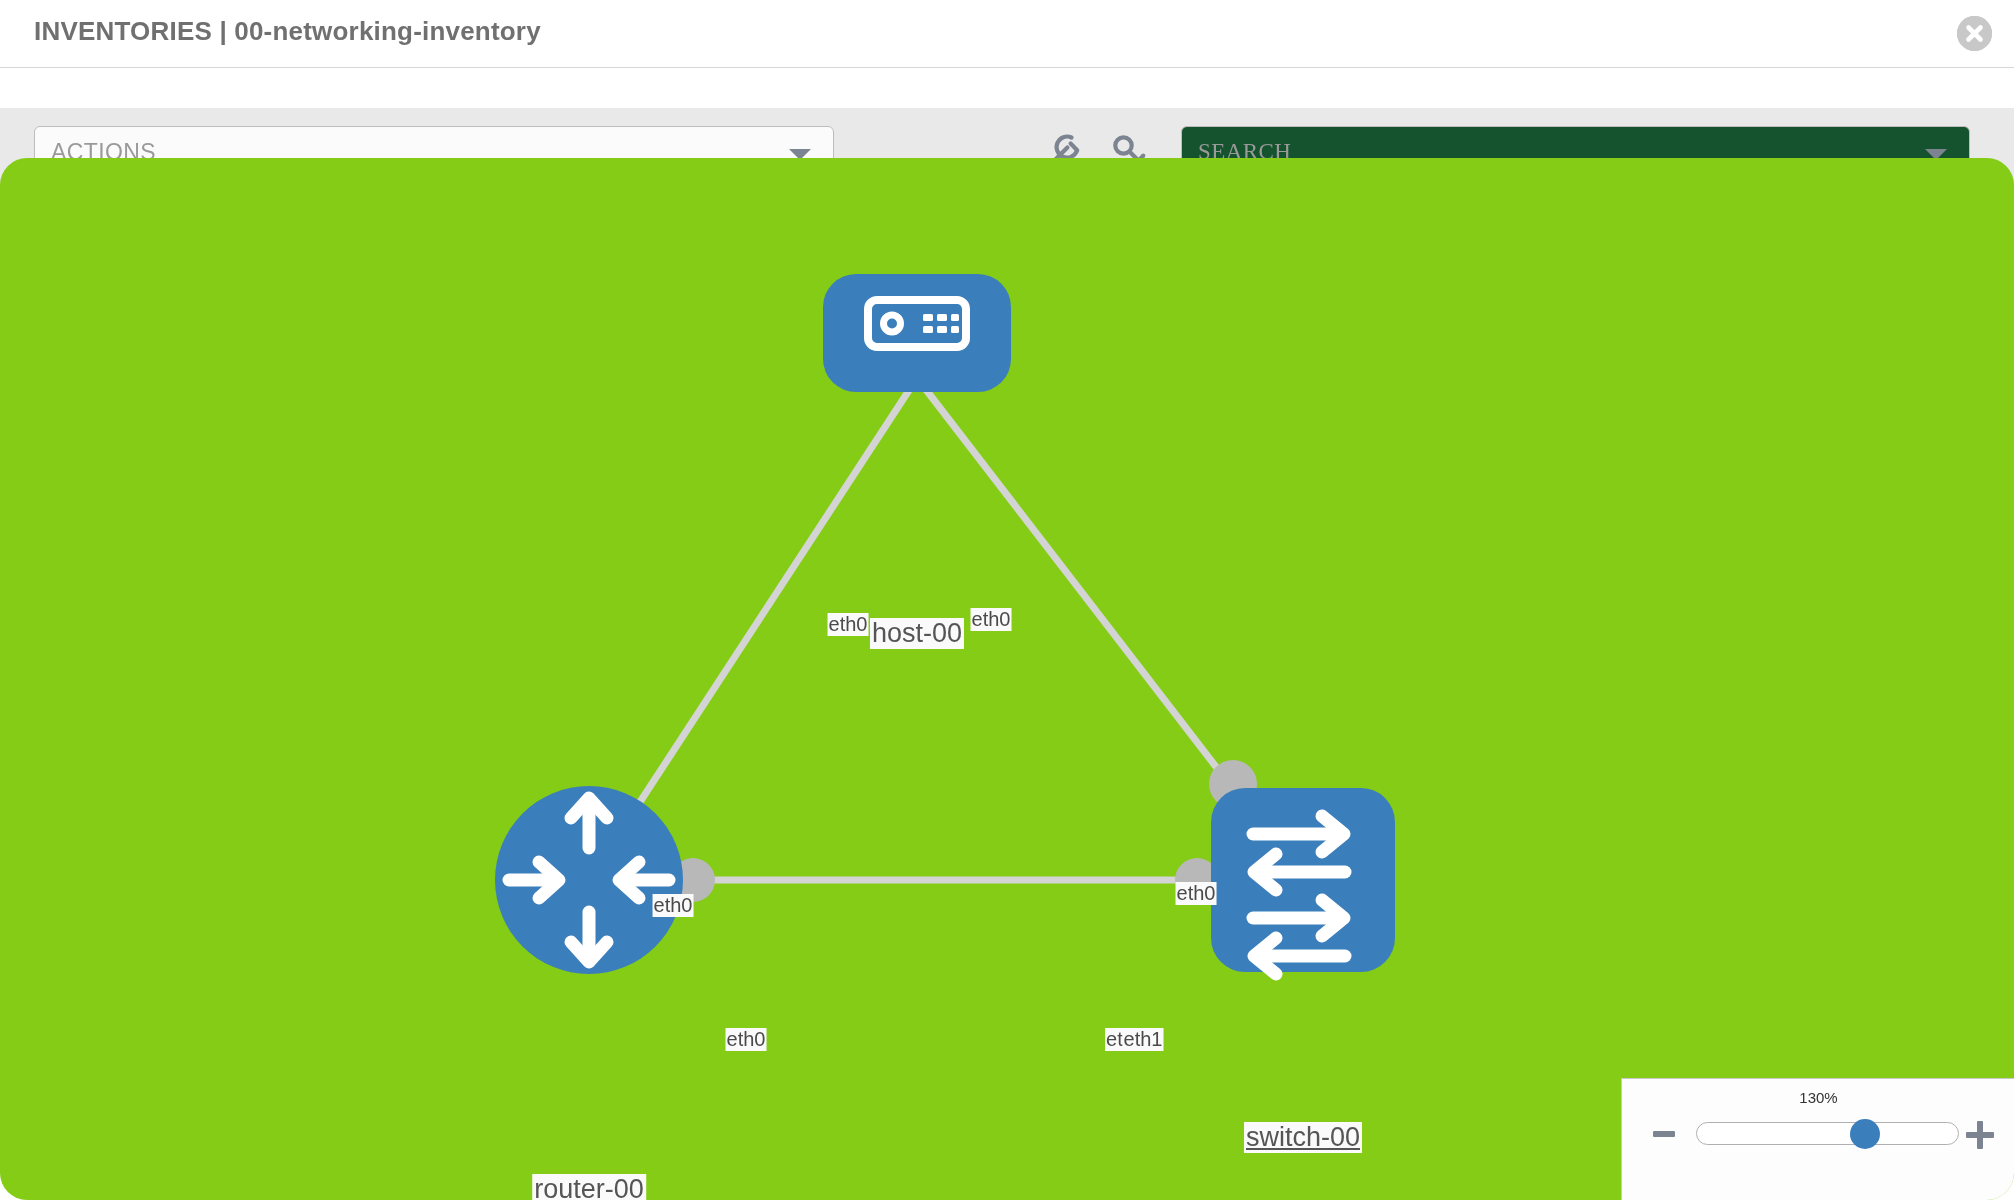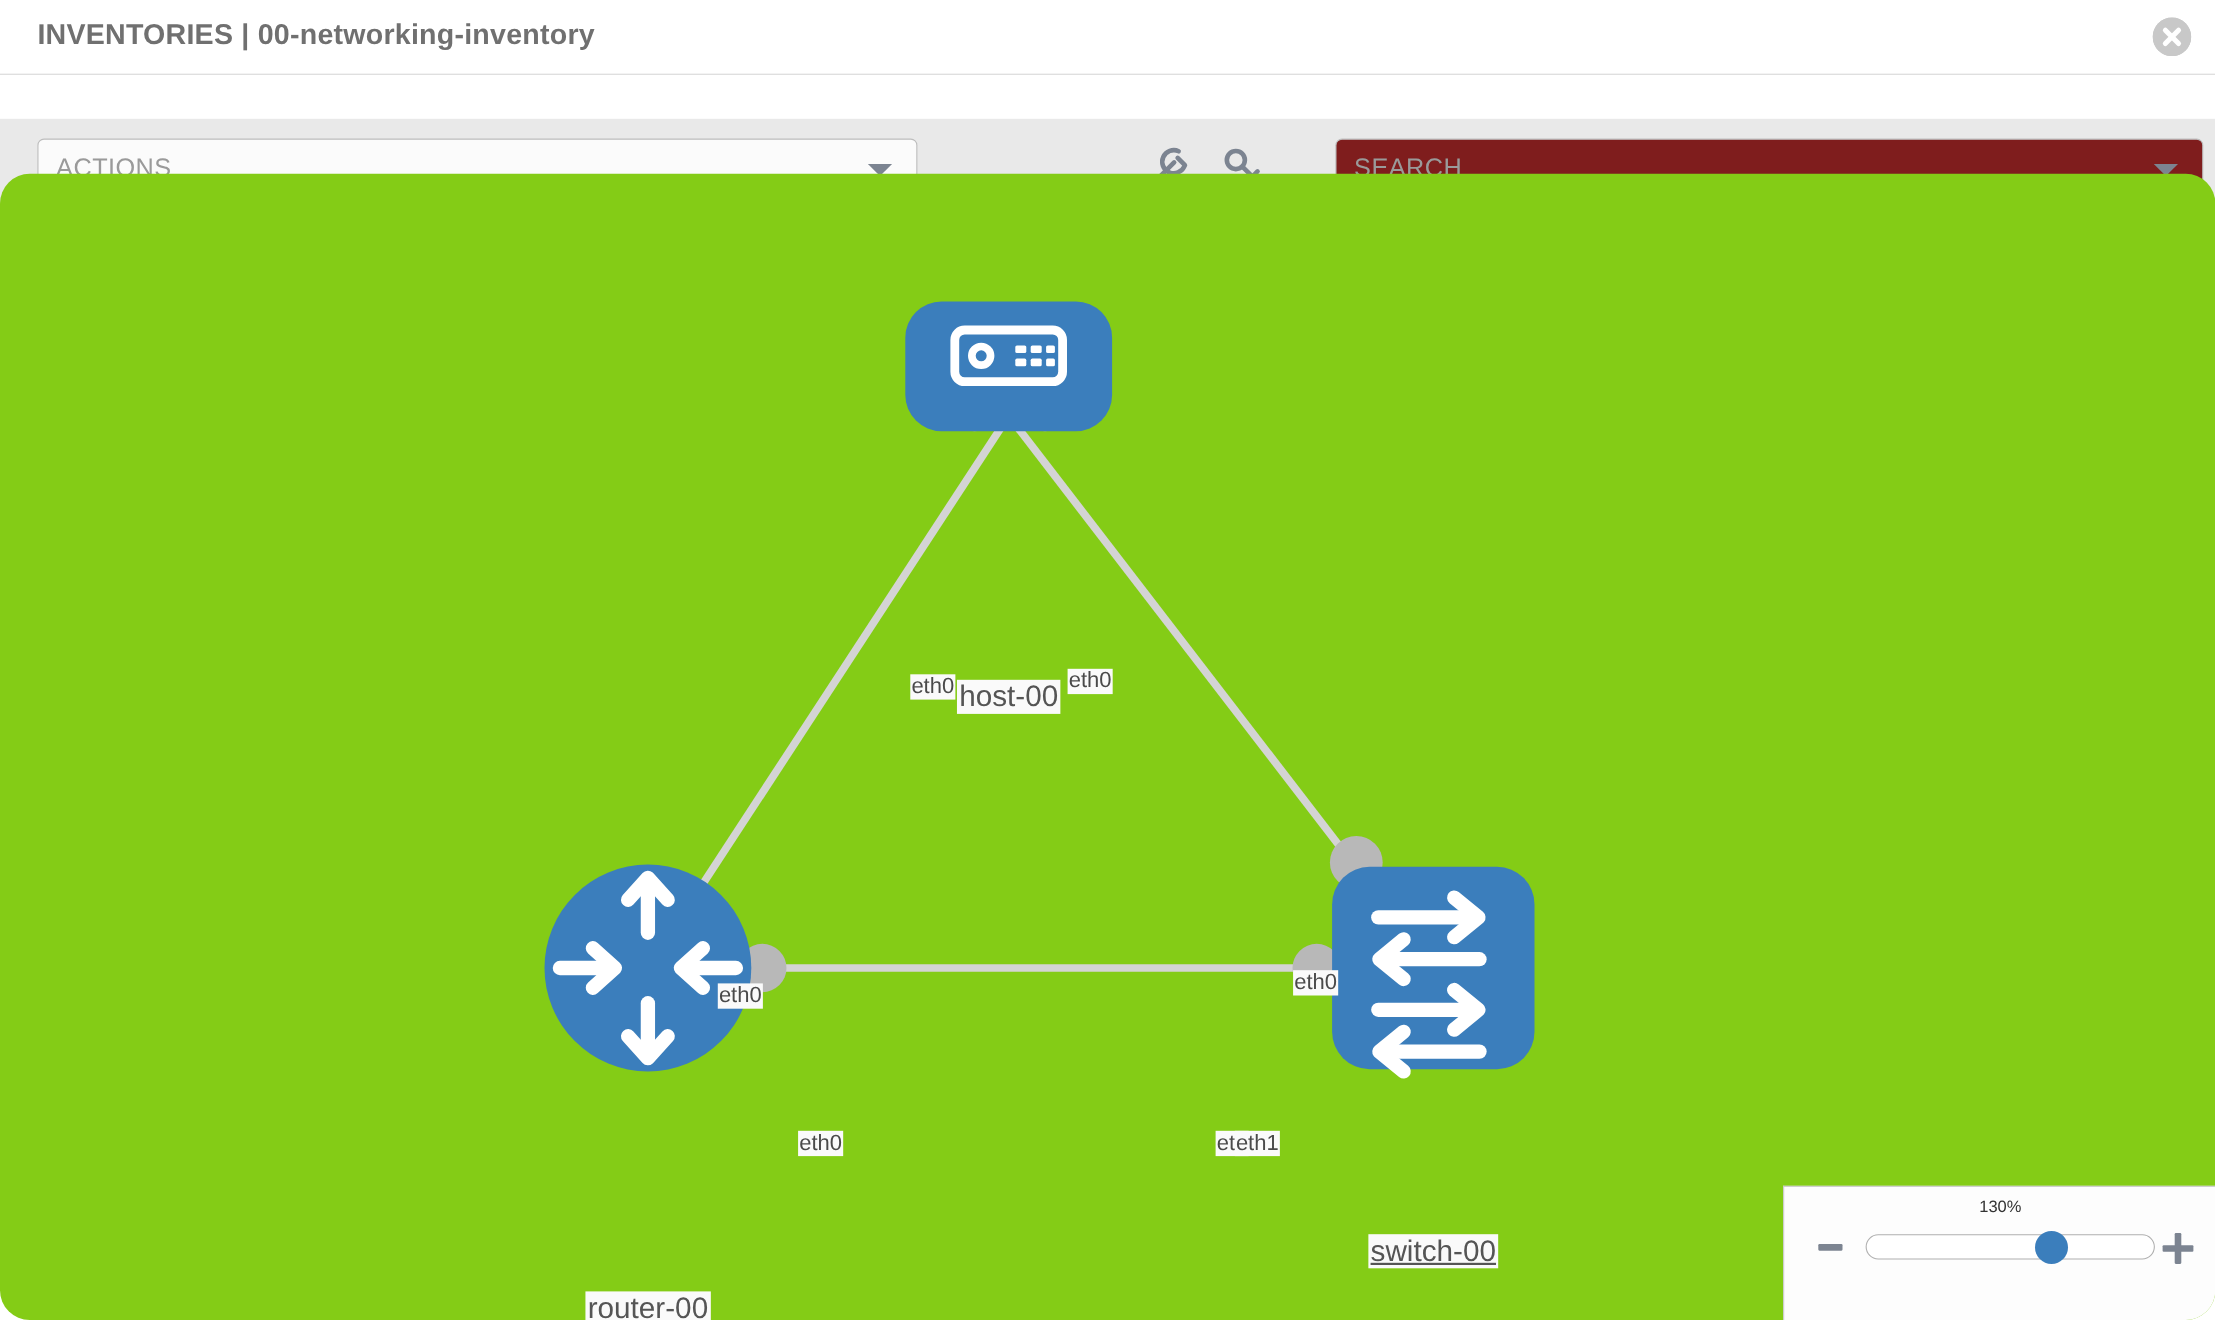--- a/index.html
+++ b/index.html
@@ -97,29 +97,30 @@
     top: 20px;
     width: 48px;
     height: 48px;
     cursor: pointer;
   }
   .tool-icon.wrench { left: 1039px; }
   .tool-icon.key    { left: 1106px; }
 
   .search-box {
     position: absolute;
-    left: 1214px;
+    left: 1181px;
     top: 18px;
     width: 789px;
     height: 53px;
-    background: #7f1d1d;
+    background: #14532d;
     border: 1px solid #bdbdbd;
     border-radius: 6px;
     box-sizing: border-box;
     cursor: text;
+    font-family: Liberation Serif, serif;
   }
   .search-placeholder {
     position: absolute;
     left: 16px;
     top: 12px;
     font-size: 23px;
     color: #9a9a9a;
     letter-spacing: 0.4px;
   }
 

